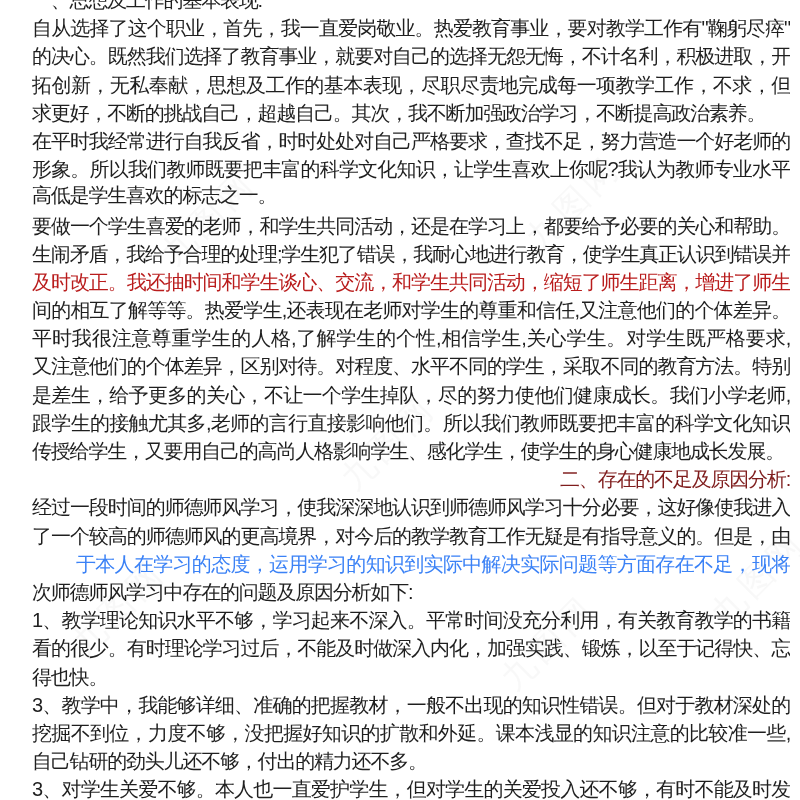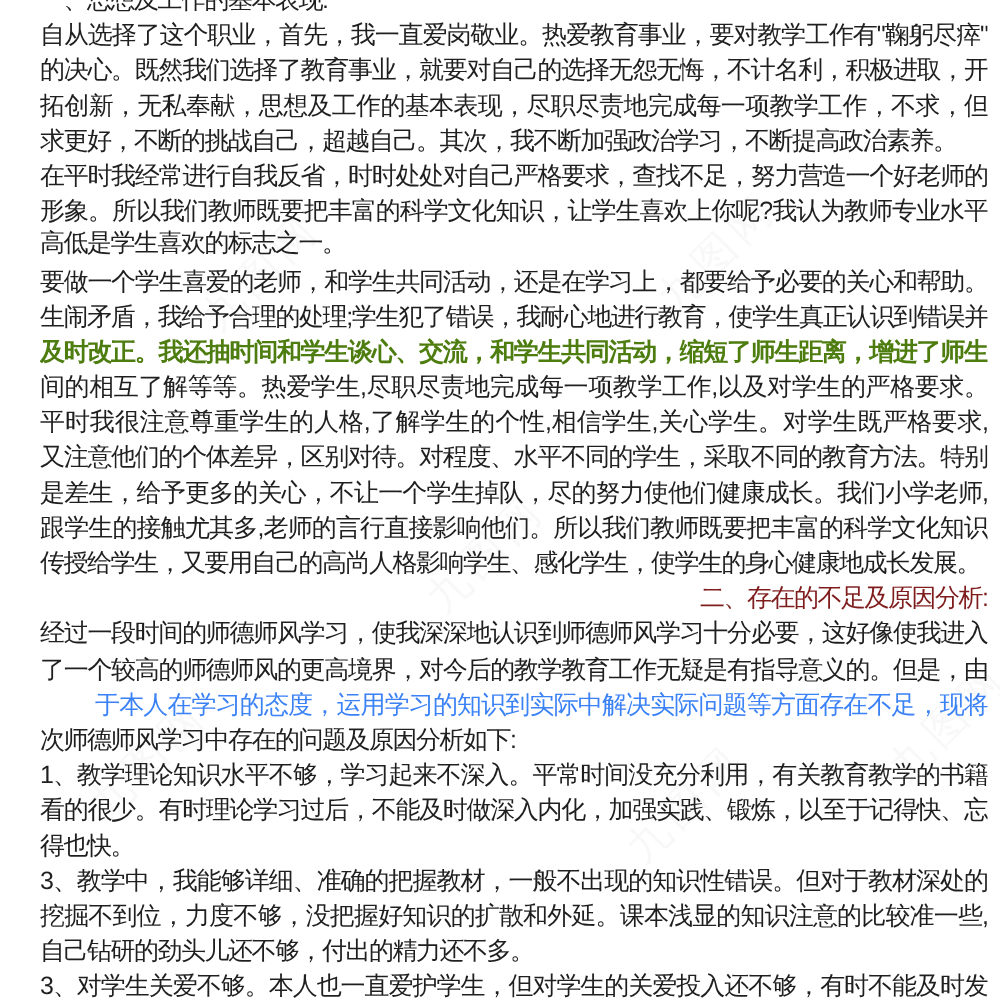--- a/index.html
+++ b/index.html
@@ -67,22 +67,22 @@
       <div class="line" style="color: rgb(31, 31, 31);">一、思想及工作的基本表现:</div>
       <div class="line just" style="color: rgb(31, 31, 31);">自从选择了这个职业，首先，我一直爱岗敬业。热爱教育事业，要对教学工作有"鞠躬尽瘁"</div>
       <div class="line just" style="color: rgb(31, 31, 31);">的决心。既然我们选择了教育事业，就要对自己的选择无怨无悔，不计名利，积极进取，开</div>
       <div class="line just" style="color: rgb(31, 31, 31);">拓创新，无私奉献，思想及工作的基本表现，尽职尽责地完成每一项教学工作，不求，但</div>
       <div class="line" style="color: rgb(31, 31, 31);">求更好，不断的挑战自己，超越自己。其次，我不断加强政治学习，不断提高政治素养。</div>
       <div class="line just" style="color: rgb(31, 31, 31);">在平时我经常进行自我反省，时时处处对自己严格要求，查找不足，努力营造一个好老师的</div>
       <div class="line just" style="color: rgb(31, 31, 31);">形象。所以我们教师既要把丰富的科学文化知识，让学生喜欢上你呢?我认为教师专业水平的</div>
       <div class="line" style="color: rgb(31, 31, 31); font-family: Liberation Mono, monospace;">高低是学生喜欢的标志之一。</div>
       <div class="line just" style="color: rgb(31, 31, 31);">要做一个学生喜爱的老师，和学生共同活动，还是在学习上，都要给予必要的关心和帮助。学</div>
       <div class="line just" style="color: rgb(31, 31, 31);">生闹矛盾，我给予合理的处理;学生犯了错误，我耐心地进行教育，使学生真正认识到错误并</div>
-      <div class="line just" style="color: #4d7c0f; font-weight: bold;">及时改正。我还抽时间和学生谈心、交流，和学生共同活动，缩短了师生距离，增进了师生</div>
-      <div class="line just" style="color: rgb(31, 31, 31);">间的相互了解等等。热爱学生,尽职尽责地完成每一项教学工作,以及对学生的严格要求。</div>
+      <div class="line just" style="color: #b91c1c;">及时改正。我还抽时间和学生谈心、交流，和学生共同活动，缩短了师生距离，增进了师生</div>
+      <div class="line just" style="color: rgb(31, 31, 31);">间的相互了解等等。热爱学生,还表现在老师对学生的尊重和信任,又注意他们的个体差异。</div>
       <div class="line just" style="color: rgb(31, 31, 31);">平时我很注意尊重学生的人格,了解学生的个性,相信学生,关心学生。对学生既严格要求,</div>
       <div class="line just" style="color: rgb(31, 31, 31);">又注意他们的个体差异，区别对待。对程度、水平不同的学生，采取不同的教育方法。特别</div>
       <div class="line just" style="color: rgb(31, 31, 31);">是差生，给予更多的关心，不让一个学生掉队，尽的努力使他们健康成长。我们小学老师,</div>
       <div class="line just" style="color: rgb(31, 31, 31);">跟学生的接触尤其多,老师的言行直接影响他们。所以我们教师既要把丰富的科学文化知识</div>
       <div class="line" style="color: rgb(31, 31, 31);">传授给学生，又要用自己的高尚人格影响学生、感化学生，使学生的身心健康地成长发展。</div>
       <div class="line" style="color: #7f1d1d; text-align: right;">二、存在的不足及原因分析:</div>
       <div class="line just" style="color: rgb(31, 31, 31);">经过一段时间的师德师风学习，使我深深地认识到师德师风学习十分必要，这好像使我进入</div>
       <div class="line just" style="color: rgb(31, 31, 31);">了一个较高的师德师风的更高境界，对今后的教学教育工作无疑是有指导意义的。但是，由</div>
       <div class="line just" style="color: #3b82f6; margin-left: 44px;">于本人在学习的态度，运用学习的知识到实际中解决实际问题等方面存在不足，现将我在这</div>
       <div class="line" style="color: rgb(31, 31, 31);">次师德师风学习中存在的问题及原因分析如下:</div>

